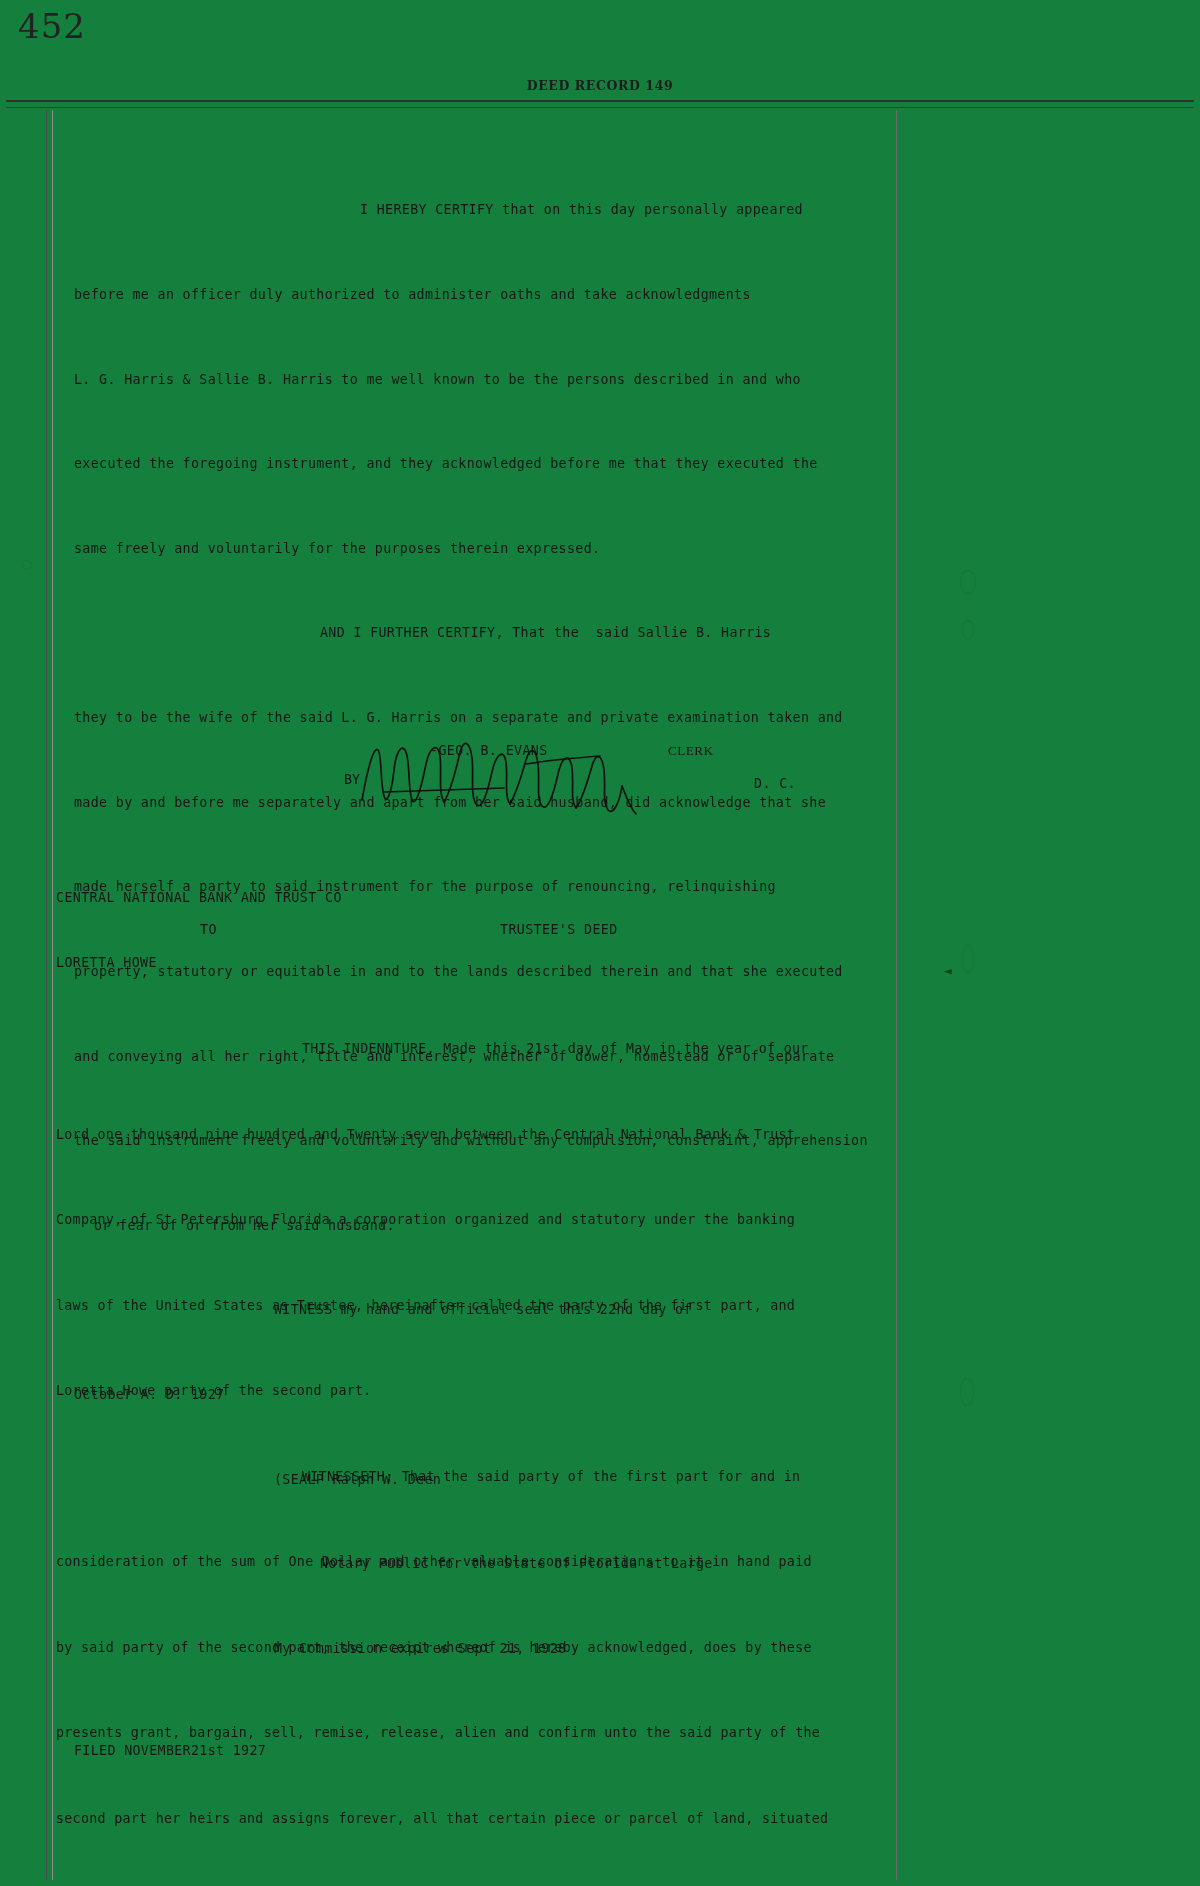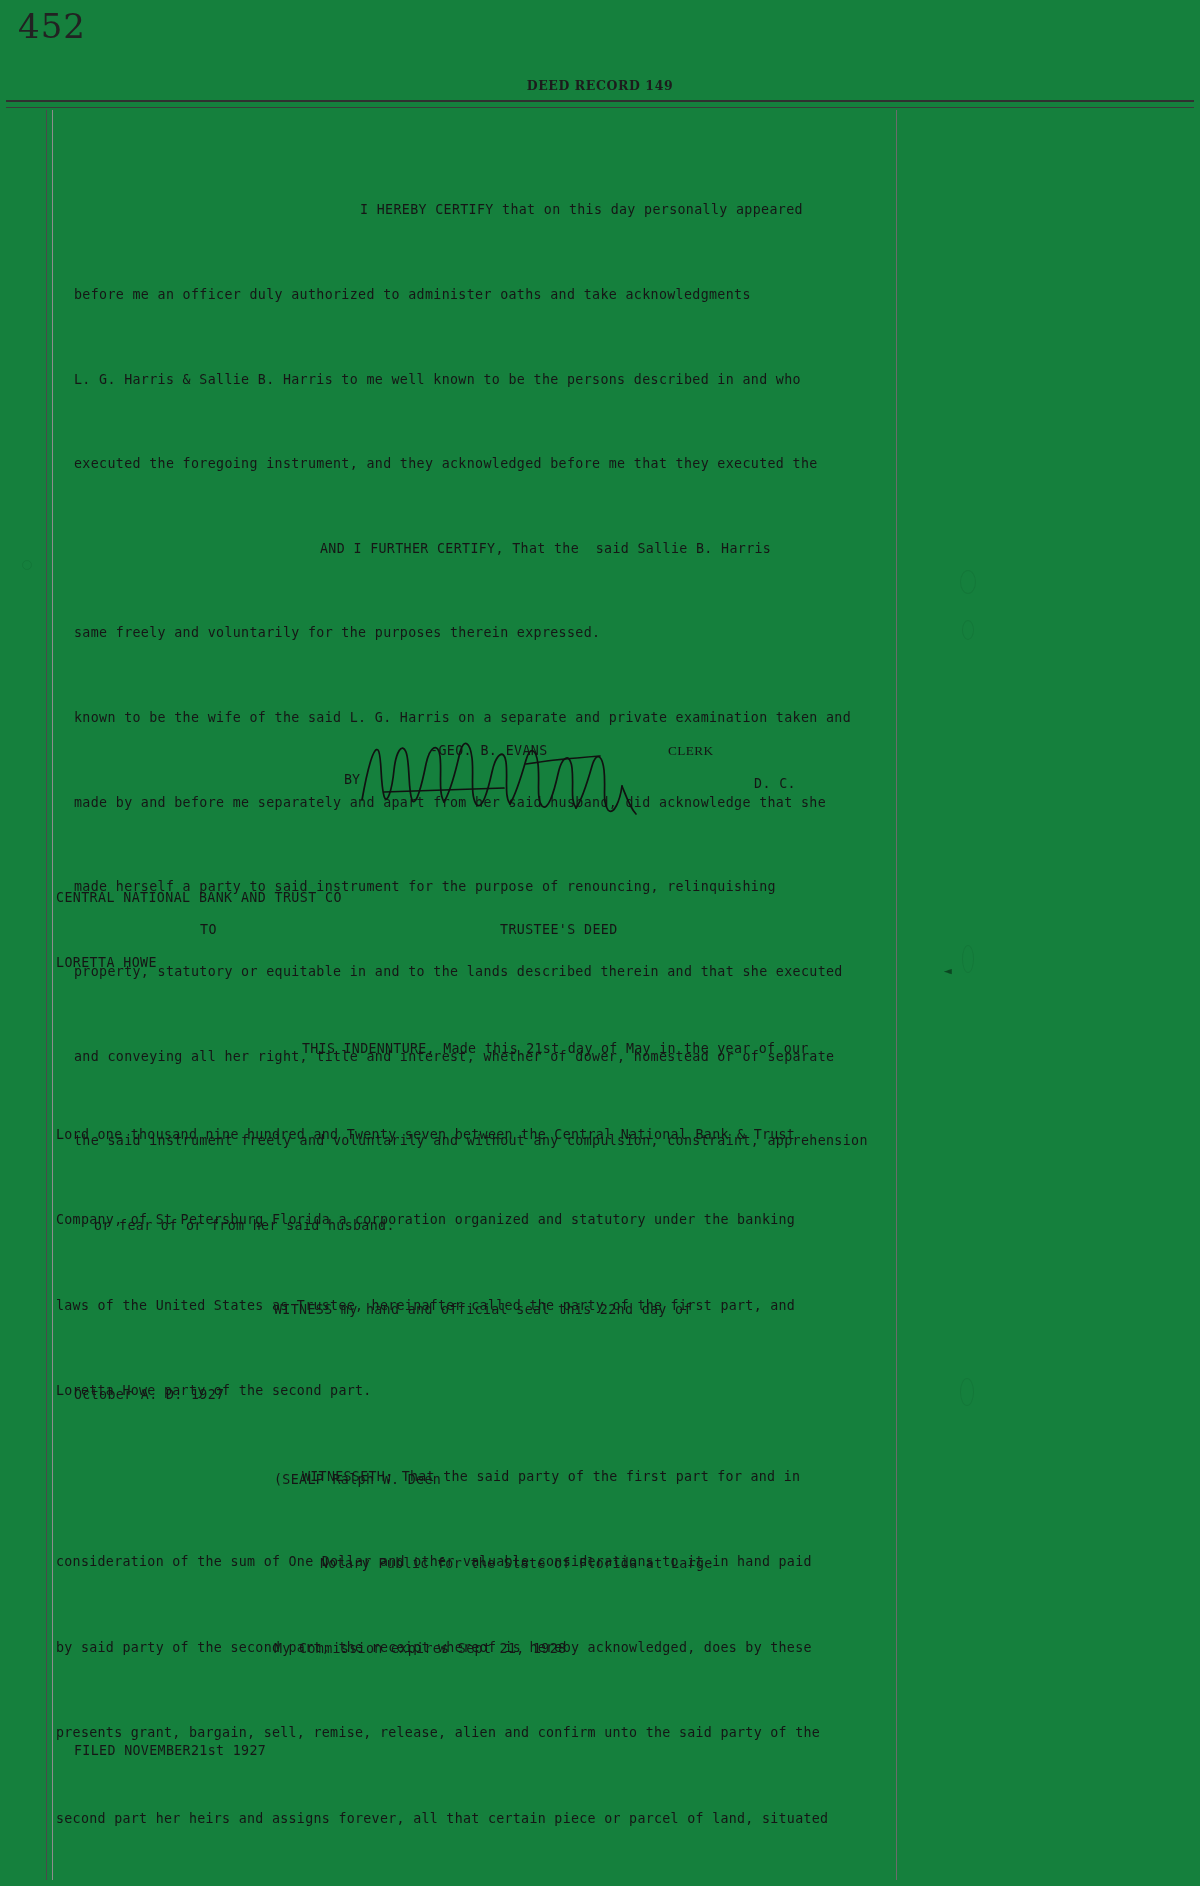--- a/index.html
+++ b/index.html
@@ -211,23 +211,23 @@
   <div class="rule-top2"></div>
   <div class="rule-left"></div>
   <div class="rule-left2"></div>
   <div class="rule-right"></div>
 
   <div class="body-text">
     <span class="ln ind-lg">I HEREBY CERTIFY that on this day personally appeared</span>
     <span class="ln">before me an officer duly authorized to administer oaths and take acknowledgments</span>
     <span class="ln">L. G. Harris &amp; Sallie B. Harris to me well known to be the persons described in and who</span>
     <span class="ln">executed the foregoing instrument, and they acknowledged before me that they executed the</span>
+    <span class="ln">same freely and voluntarily for the purposes therein expressed.</span>
     <span class="ln ind-md">AND I FURTHER CERTIFY, That the  said Sallie B. Harris</span>
-    <span class="ln">same freely and voluntarily for the purposes therein expressed.</span>
-    <span class="ln">known to be the wife of the said L. G. Harris on a separate and private examination taken and</span>
+    <span class="ln">they to be the wife of the said L. G. Harris on a separate and private examination taken and</span>
     <span class="ln">made by and before me separately and apart from her said husband, did acknowledge that she</span>
     <span class="ln">made herself a party to said instrument for the purpose of renouncing, relinquishing</span>
     <span class="ln">property, statutory or equitable in and to the lands described therein and that she executed</span>
     <span class="ln">and conveying all her right, title and interest, whether of dower, homestead or of separate</span>
     <span class="ln">the said instrument freely and voluntarily and without any compulsion, constraint, apprehension</span>
     <span class="ln ind-tiny">or fear of or from her said husband.</span>
     <span class="ln ind-sm">WITNESS my hand and official seal this 22nd day of</span>
     <span class="ln">October A. D. 1927</span>
     <span class="ln ind-sm">(SEALP Ralph W. Deen</span>
     <span class="ln ind-md">Notary Public for the State of Florida at Large</span>

